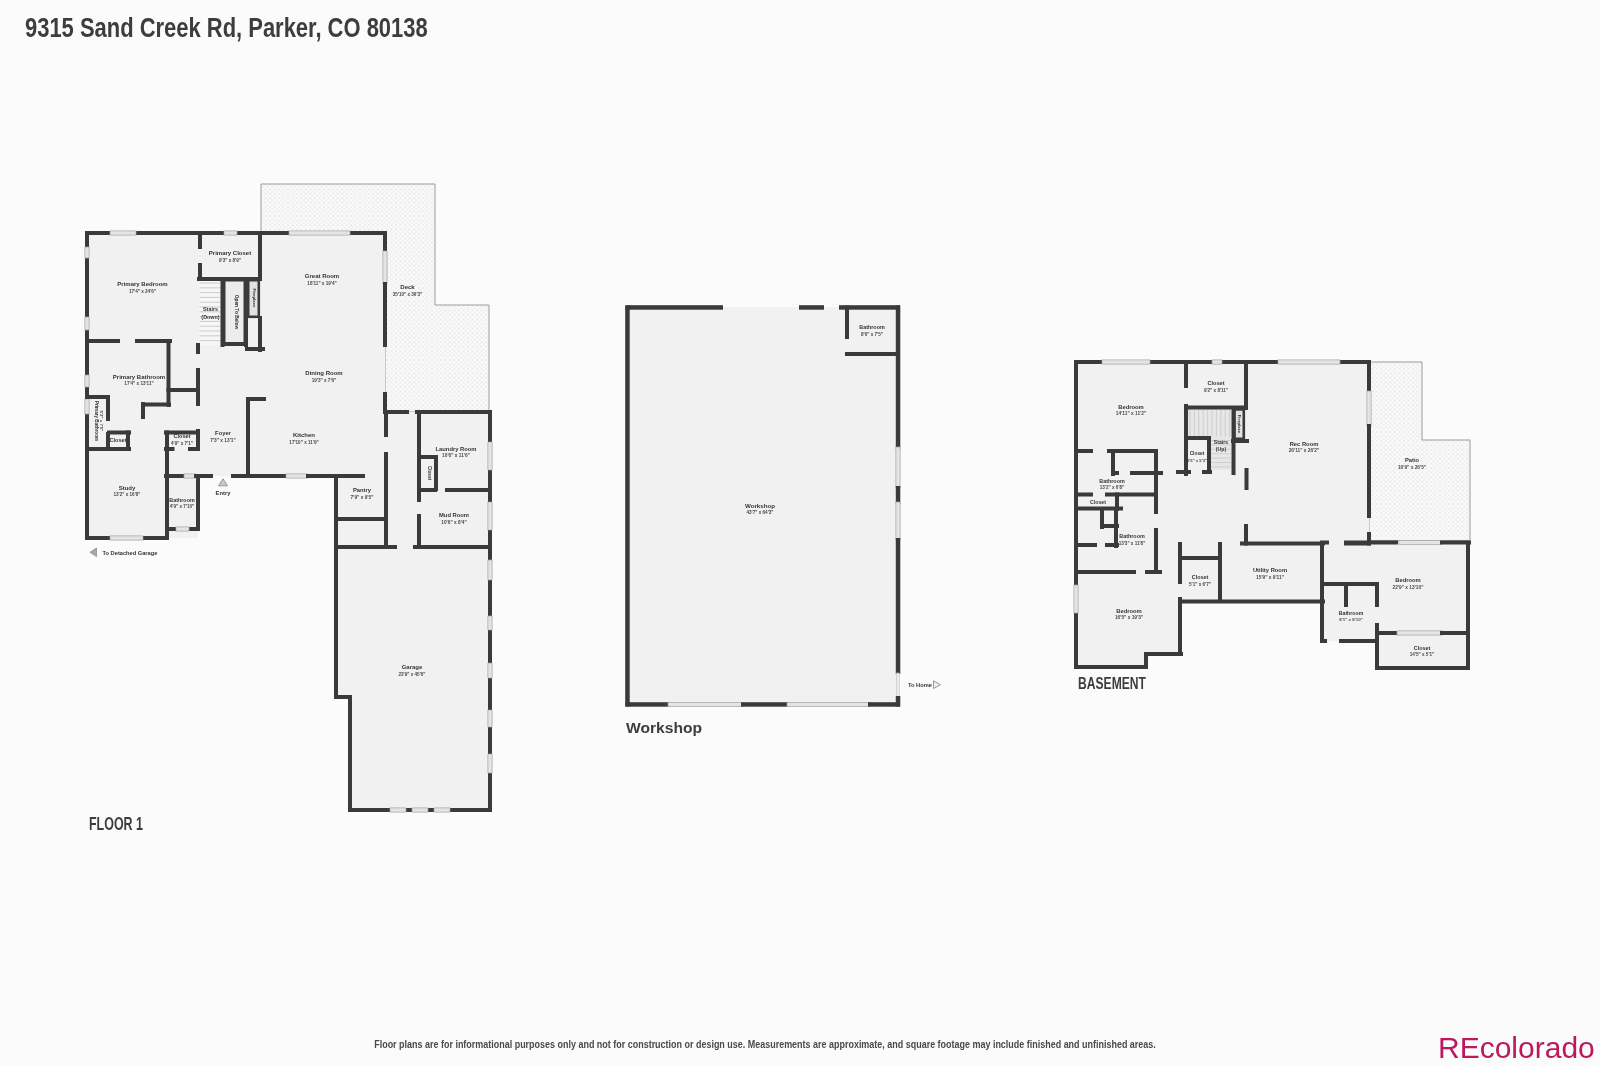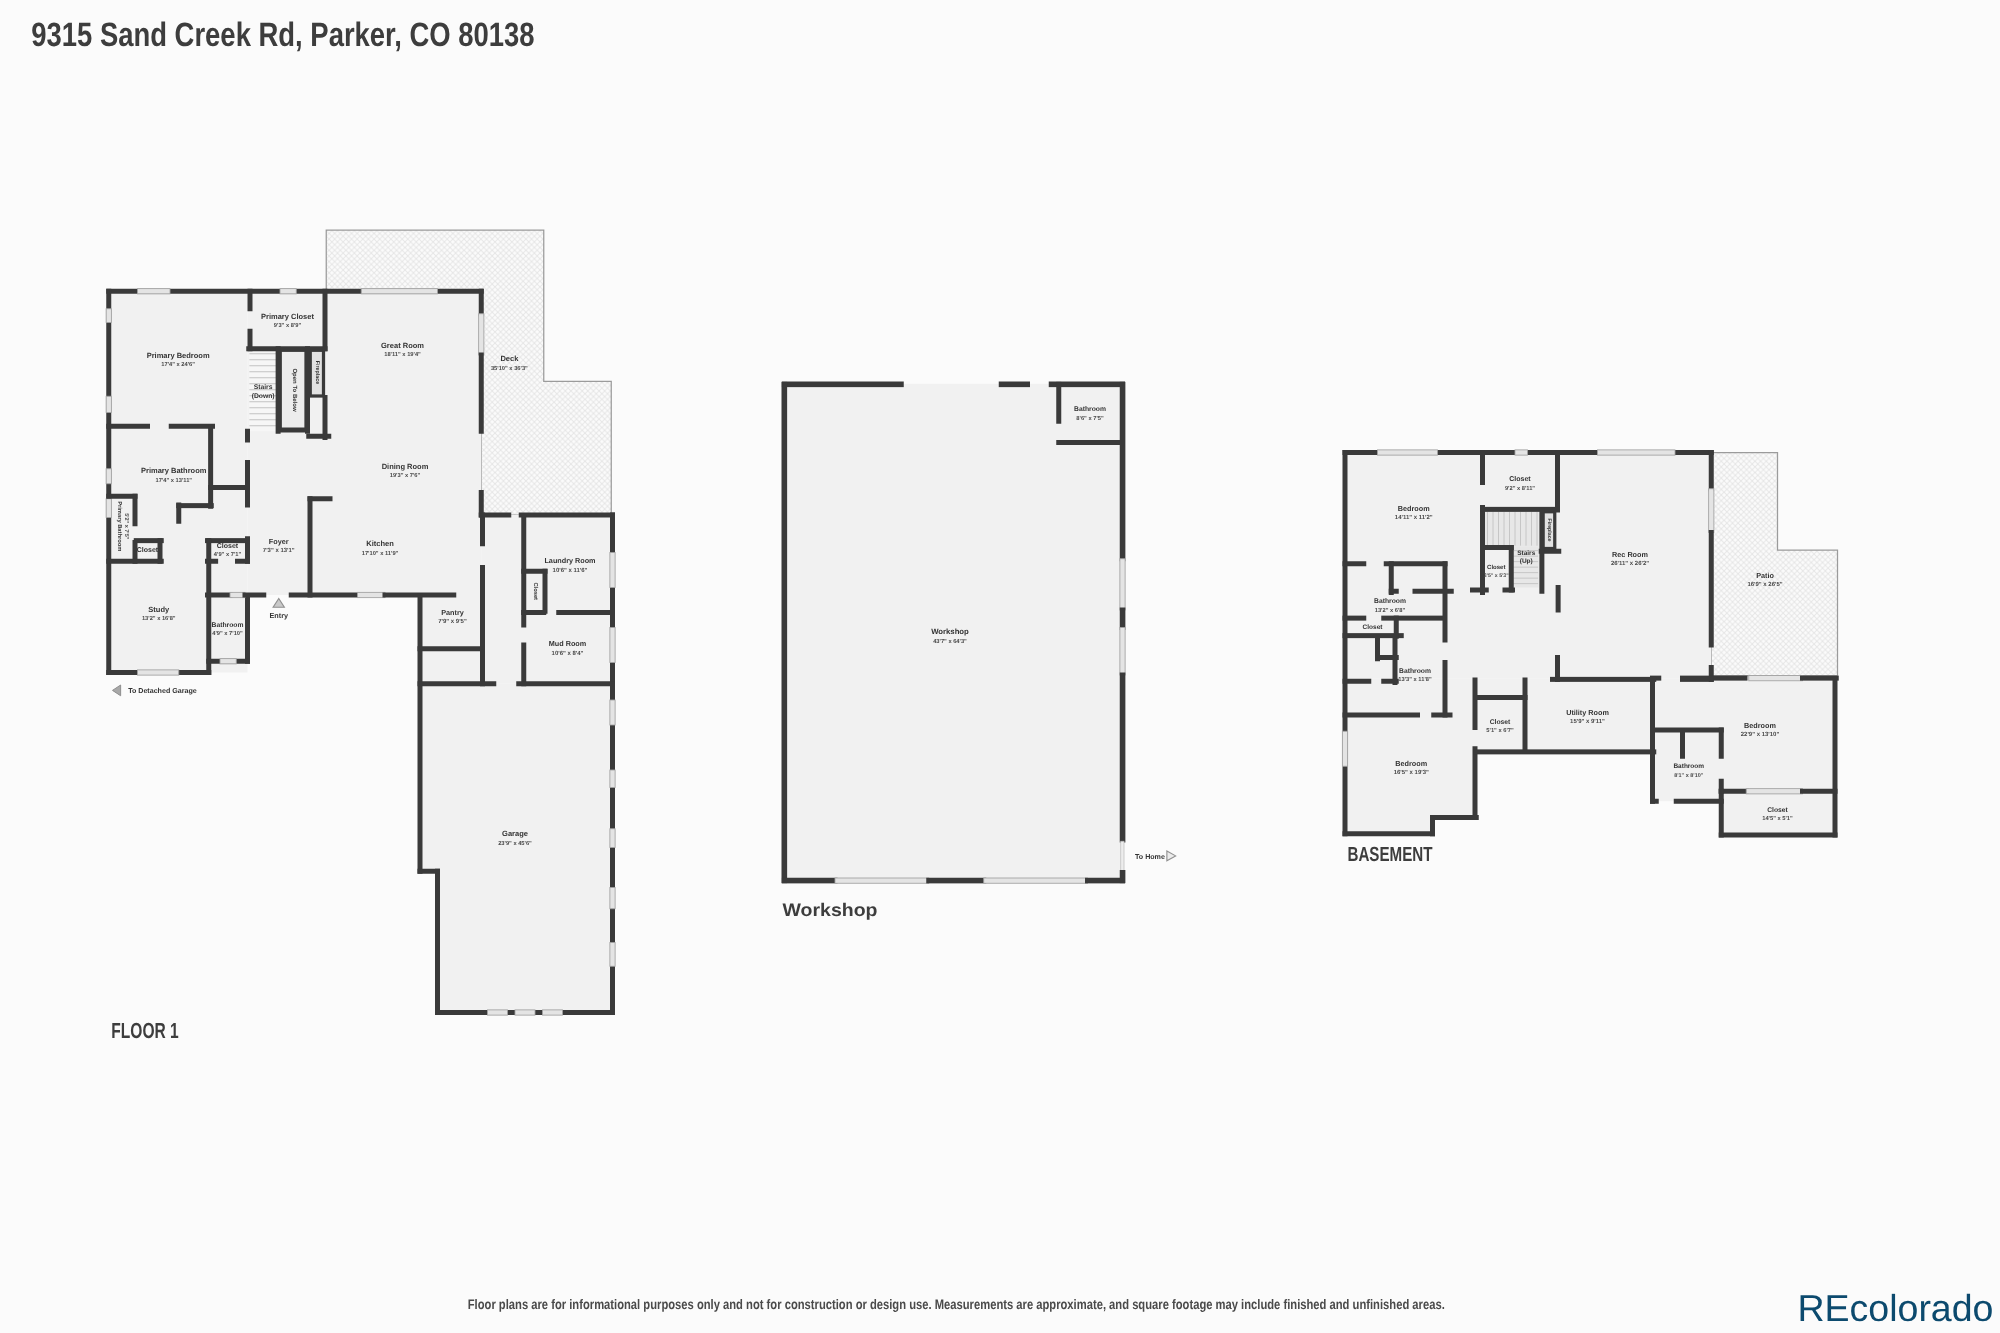--- a/index.html
+++ b/index.html
@@ -1,19 +1,19 @@
 <!DOCTYPE html>
 <html><head>
 <meta charset="utf-8">
 <style>
   html,body { margin:0; padding:0; background:#fbfbfb; font-family:"Liberation Sans", sans-serif; }
   .sheet { position:relative; width:1600px; height:1066px; background:#fbfbfb; overflow:hidden; }
   .addr { position:absolute; left:25px; top:13px; font-size:27px; font-weight:700; color:#3d3d3d; transform:scaleX(0.813); transform-origin:0 0; white-space:nowrap; }
   .disc { position:absolute; left:0; top:1038px; width:1530px; text-align:center; font-size:11px; font-weight:700; color:#4a4a4a; transform:scaleX(0.815); transform-origin:765px 50%; }
-  .wm { position:absolute; left:1438px; top:1031px; font-size:30px; color:#0c4a6e; font-weight:400; }
+  .wm { position:absolute; left:1438px; top:1031px; font-size:30px; color:#be185d; font-weight:400; }
 </style>
 </head>
 <body>
 <div class="sheet">
 
 <div class="addr">9315 Sand Creek Rd, Parker, CO 80138</div>
 
 <svg width="1600" height="1066" viewBox="0 0 1600 1066" style="position:absolute;left:0;top:0">
 <defs>
 <pattern id="hatch" width="4.5" height="4.5" patternUnits="userSpaceOnUse">

